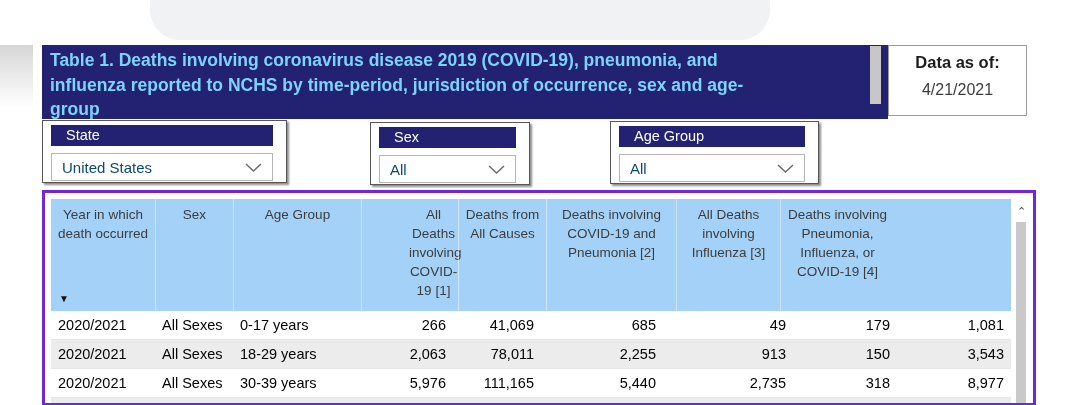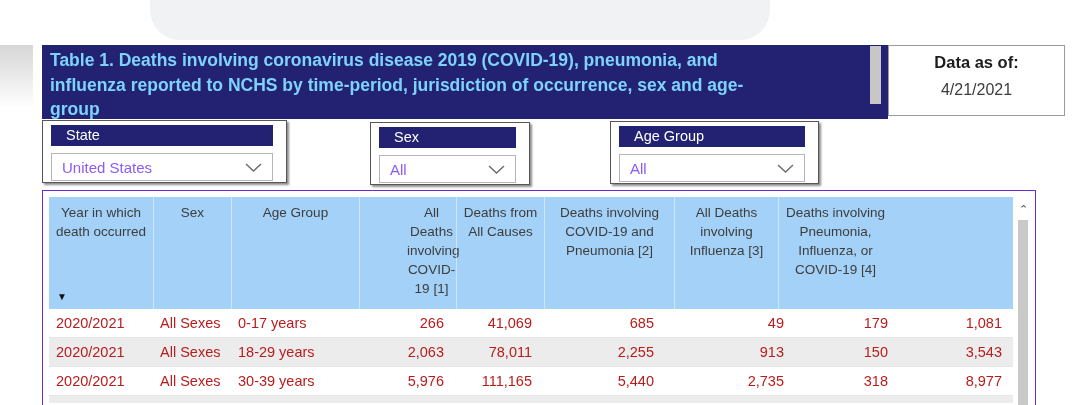--- a/index.html
+++ b/index.html
@@ -14,52 +14,52 @@
   .left-fade{position:absolute;left:0;top:45px;width:33px;height:63px;
     background:linear-gradient(to bottom,#d6d6d6,#ffffff);}
   
   .title-bar{position:absolute;left:42px;top:45px;width:846px;height:74px;
     background:#232272;color:#7dd3fc;overflow:hidden;
     padding:3px 26px 0 8px;box-sizing:border-box;}
   .title-line{font-size:17.5px;font-weight:bold;line-height:24.5px;white-space:nowrap;}
   .title-scroll-thumb{position:absolute;right:7px;top:1px;width:11px;height:58px;
     background:#c7c7c7;}
   
-  .dataasof{position:absolute;left:888px;top:45px;width:177px;height:71px;
+  .dataasof{position:absolute;left:888px;top:45px;width:139px;height:71px;
     background:#ffffff;border:1px solid #9b9b9b;box-sizing:border-box;text-align:center;}
   .dataasof .lbl{font-size:16.5px;font-weight:bold;color:#1c1c1c;margin-top:7px;}
   .dataasof .val{font-size:16px;color:#3c3c3c;margin-top:9px;}
   
   .filter{position:absolute;background:#fff;border:1px solid #565656;
     box-shadow:2px 2px 2px rgba(0,0,0,0.45);box-sizing:border-box;
     padding:4px 13px 6px 8px;}
   .filter-state{left:42px;top:120px;width:245px;height:63px;}
   .filter-sex{left:370px;top:122px;width:160px;height:63px;}
   .filter-age{left:610px;top:121px;width:209px;height:63px;}
   .filter .flabel{background:#232272;color:#fff;font-size:14.5px;height:21px;
     line-height:21px;padding-left:15px;}
   .filter .fselect{margin-top:7px;height:28px;border:1px solid #b5b5b5;
     display:flex;align-items:center;justify-content:space-between;
     padding:0 10px;cursor:pointer;box-sizing:border-box;}
-  .filter .fvalue{font-size:15px;color:#8b5cf6;}
+  .filter .fvalue{font-size:15px;color:#0c4a6e;}
   .chev{flex:none;}
   
   .table-card{position:absolute;left:42px;top:190px;width:994px;height:216px;
-    background:#fff;border:1px solid #6d28d9;box-sizing:border-box;
+    background:#fff;border:3px solid #6d28d9;box-sizing:border-box;
     padding:6px 0 0 6px;overflow:hidden;}
   .tbl{width:965px;}
   .thead{display:flex;background:#a3d1f7;height:112px;position:relative;}
   .hcell{box-sizing:border-box;text-align:center;font-size:13.5px;color:#3d3d3d;
     line-height:19px;padding-top:6px;}
   .hcell + .hcell{border-left:1px solid rgba(255,255,255,0.45);}
   .sort-icon{position:absolute;left:8px;bottom:7px;font-size:10px;color:#111;}
   .trow{display:flex;height:28px;align-items:center;border-bottom:1px solid #e6e6e6;}
   .trow.alt{background:#ececec;}
   .trow-partial{height:7px;background:#ececec;width:965px;}
-  .tcell{box-sizing:border-box;font-size:14.5px;color:#b91c1c;white-space:nowrap;}
+  .tcell{box-sizing:border-box;font-size:14.5px;color:#000000;white-space:nowrap;}
   .tleft{text-align:left;padding-left:7px;}
   .tnum{text-align:right;padding-right:12px;}
   .c0{width:104px;}.c1{width:78px;}.c2{width:128px;}.c3{width:97px;padding-left:47px;}.c4{width:88px;}
   .c5{width:122px;}.c6{width:130px;}.c7{width:104px;}.c8{width:114px;}
   
   .gutter{position:absolute;right:1px;top:1px;bottom:0;width:21px;background:#fff;}
   .gutter .up{position:absolute;left:0;right:0;top:12px;text-align:center;
     font-size:11px;color:#4a4a4a;line-height:10px;cursor:pointer;}
   .gutter .thumb{position:absolute;left:5px;top:28px;bottom:0;width:10px;
     background:#c9c9c9;cursor:pointer;}

